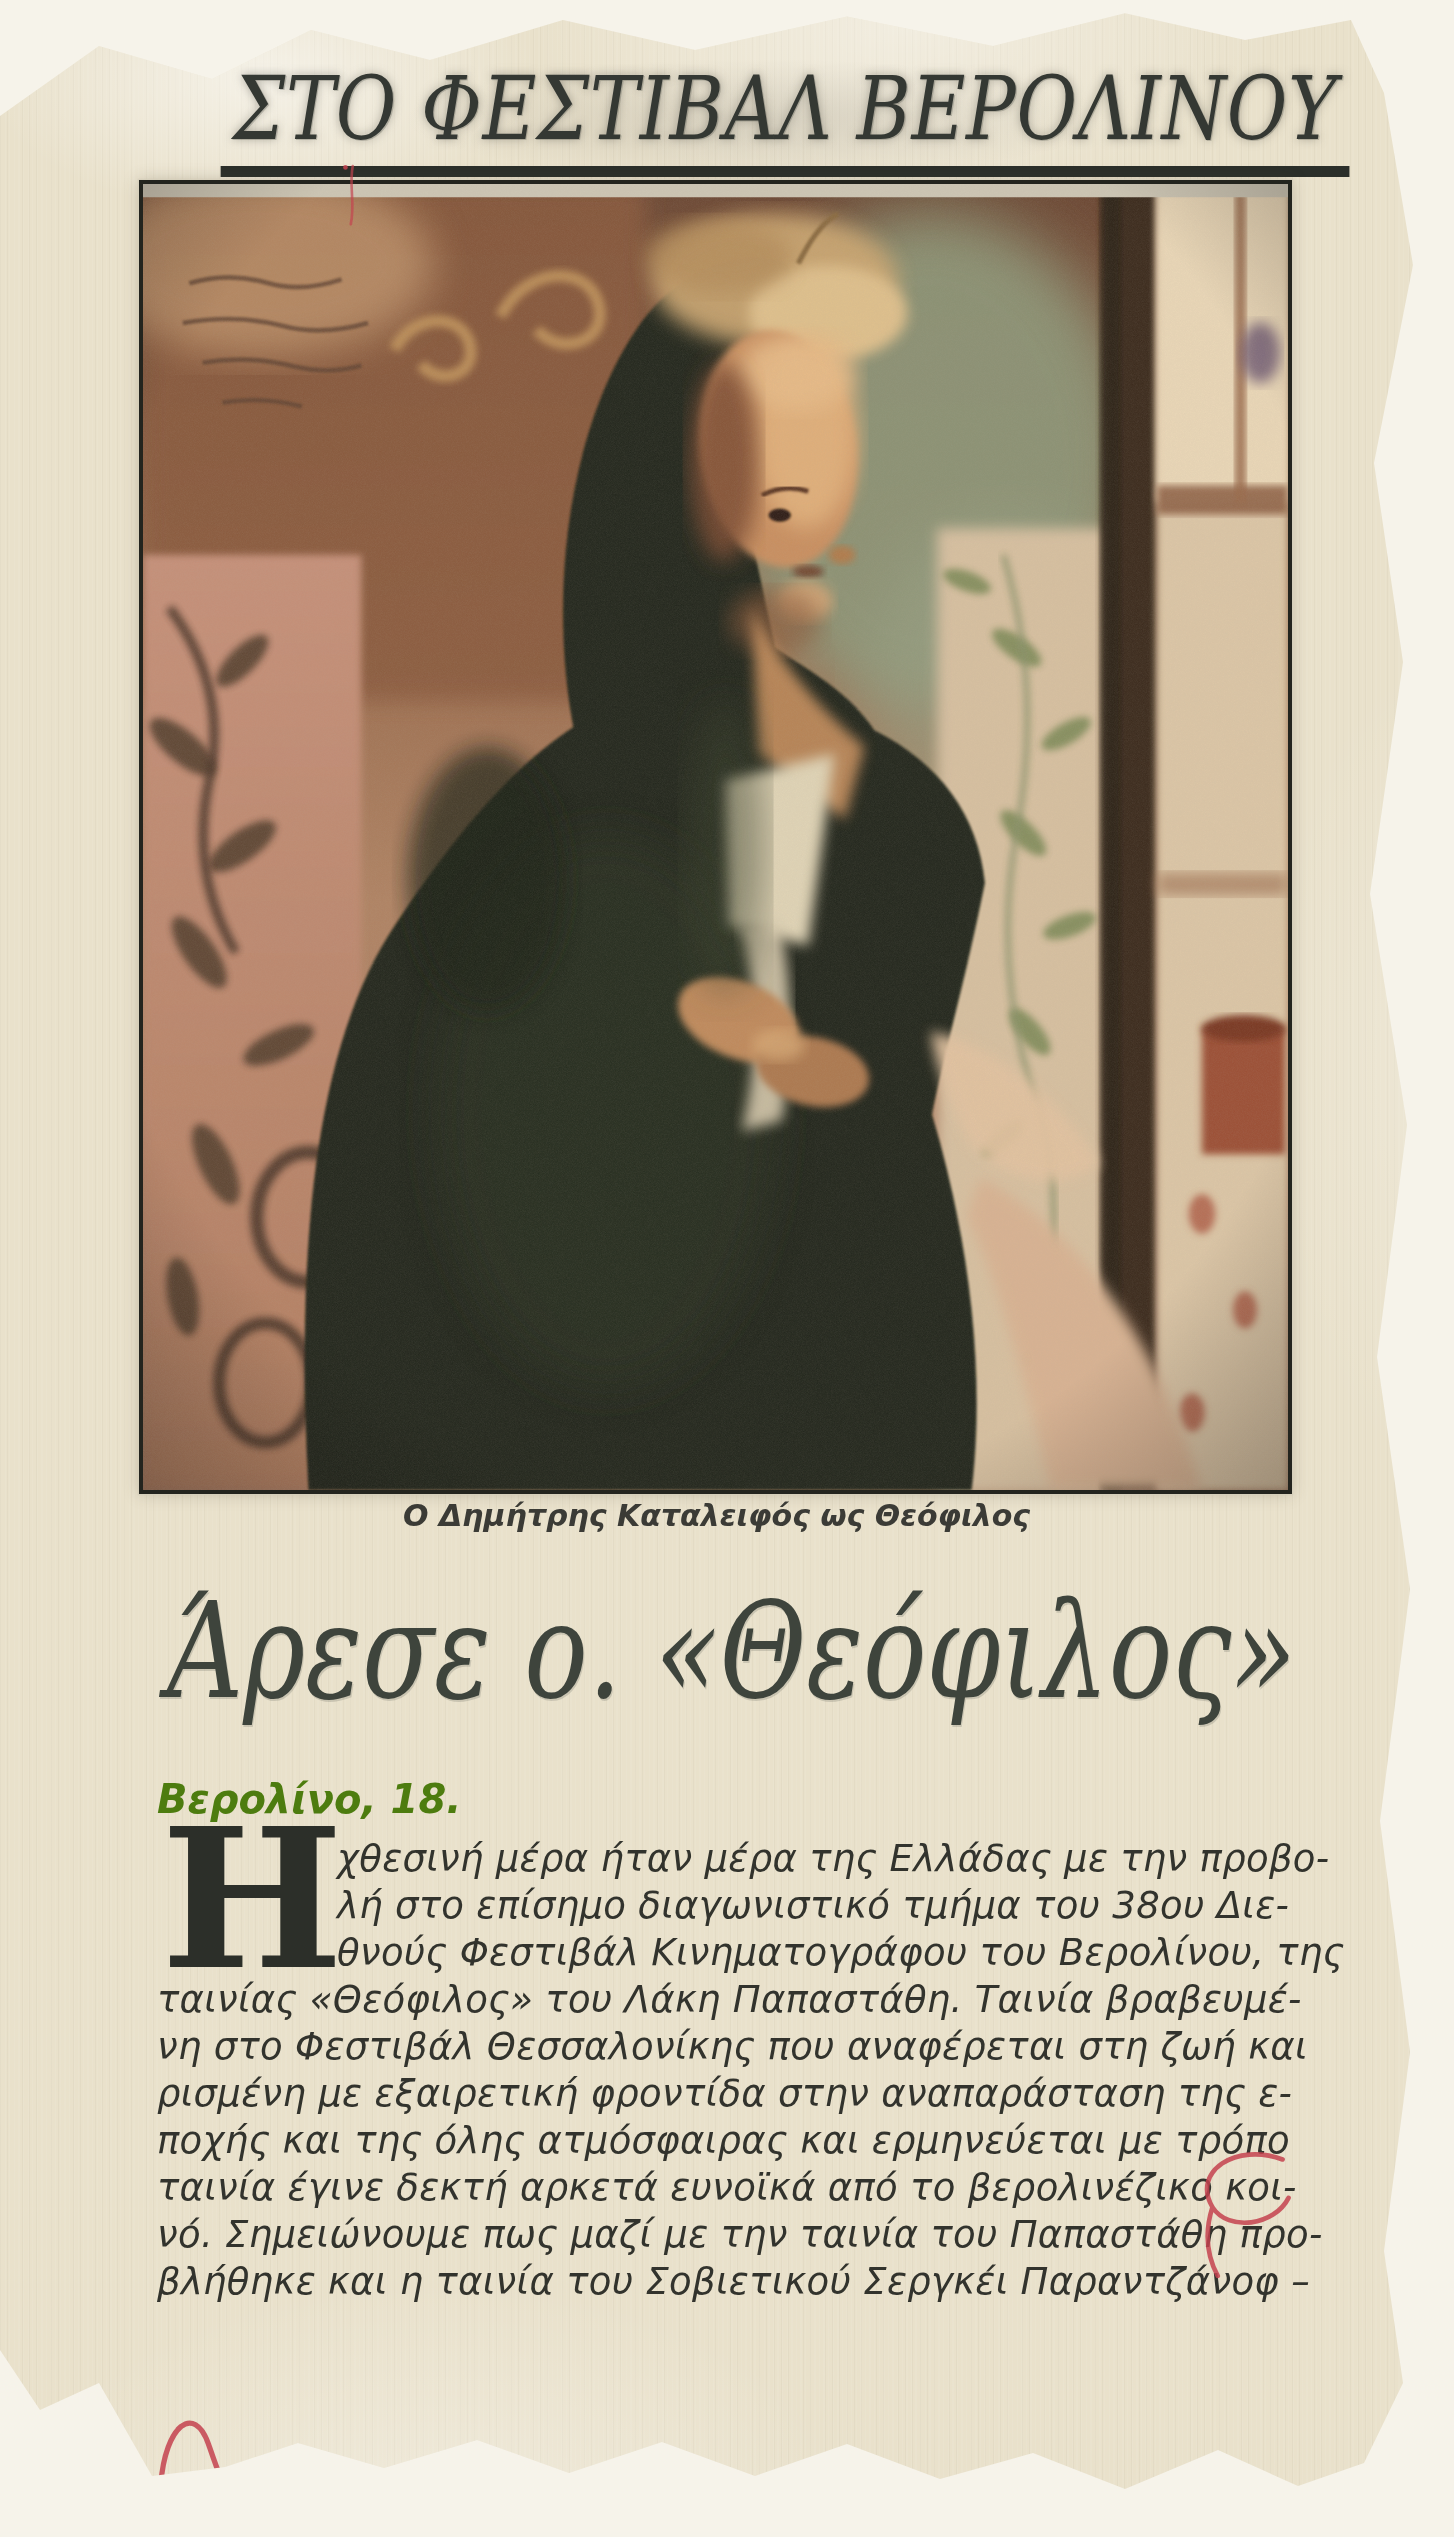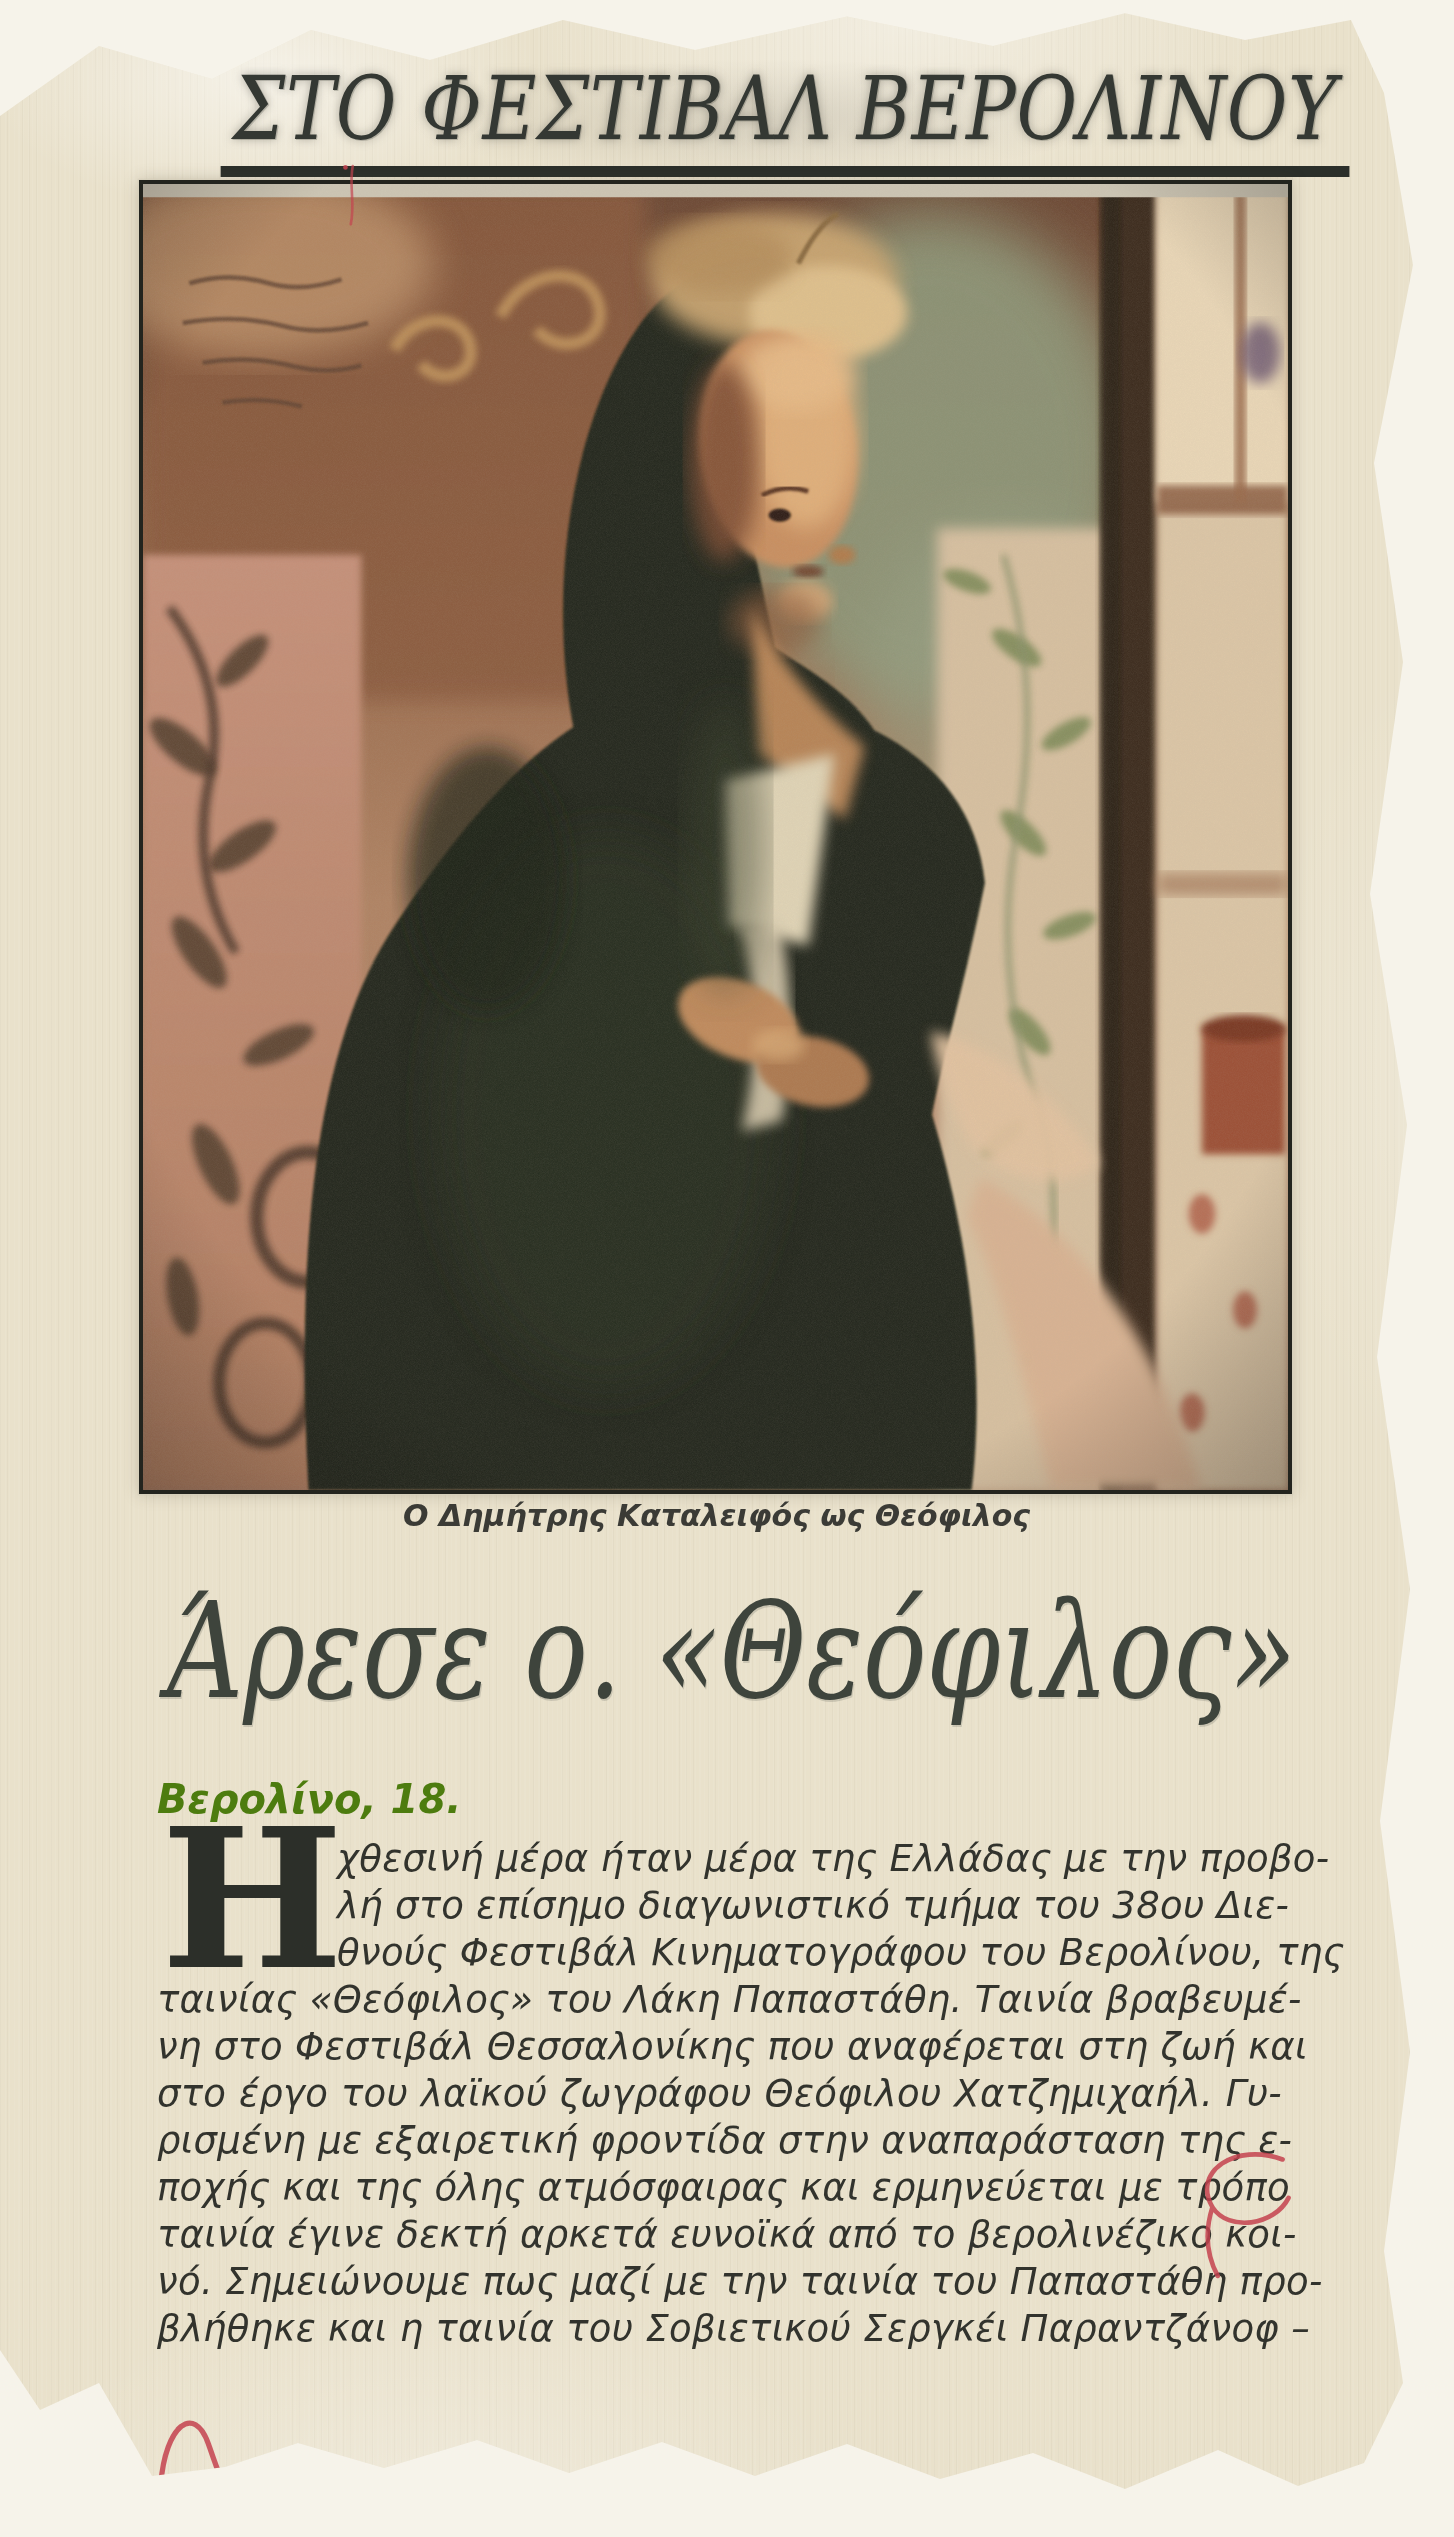--- a/index.html
+++ b/index.html
@@ -240,21 +240,20 @@
           <div class="body-line indent">χθεσινή μέρα ήταν μέρα της Ελλάδας με την προβο-</div>
 
           <div class="body-line indent">λή στο επίσημο διαγωνιστικό τμήμα του 38ου Διε-</div>
 
           <div class="body-line indent">θνούς Φεστιβάλ Κινηματογράφου του Βερολίνου, της</div>
 
           <div class="body-line">ταινίας «Θεόφιλος» του Λάκη Παπαστάθη. Ταινία βραβευμέ-</div>
 
           <div class="body-line">νη στο Φεστιβάλ Θεσσαλονίκης που αναφέρεται στη ζωή και</div>
 
-          <div class="body-line">στο έργο του λαϊκού ζωγράφου Θεόφιλου Χατζημιχαήλ. Γυ-</div>
 
           <div class="body-line">ρισμένη με εξαιρετική φροντίδα στην αναπαράσταση της ε-</div>
 
           <div class="body-line">ποχής και της όλης ατμόσφαιρας και ερμηνεύεται με τρόπο</div>
 
 
           <div class="body-line">ταινία έγινε δεκτή αρκετά ευνοϊκά από το βερολινέζικο κοι-</div>
 
           <div class="body-line">νό. Σημειώνουμε πως μαζί με την ταινία του Παπαστάθη προ-</div>
 

